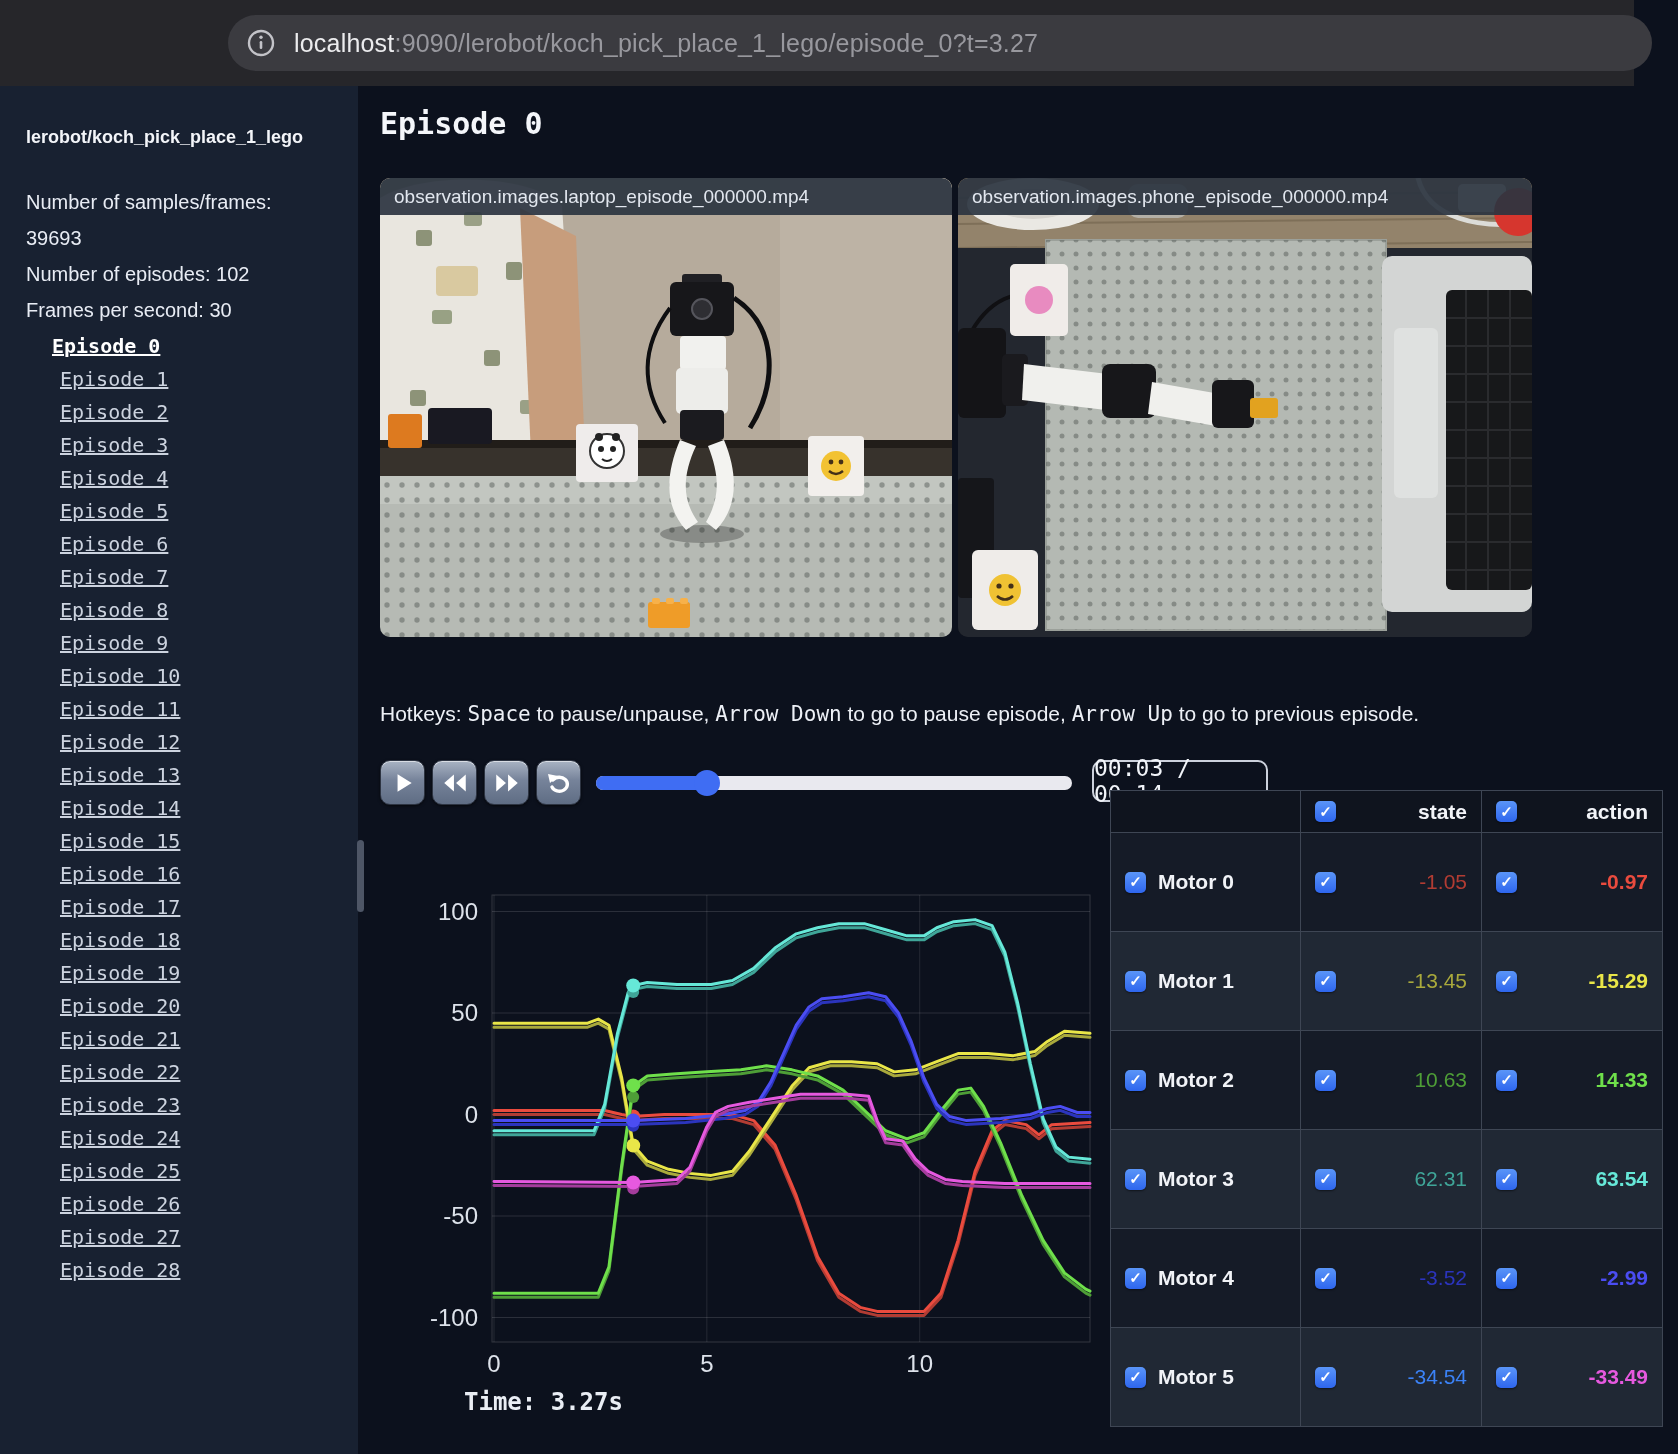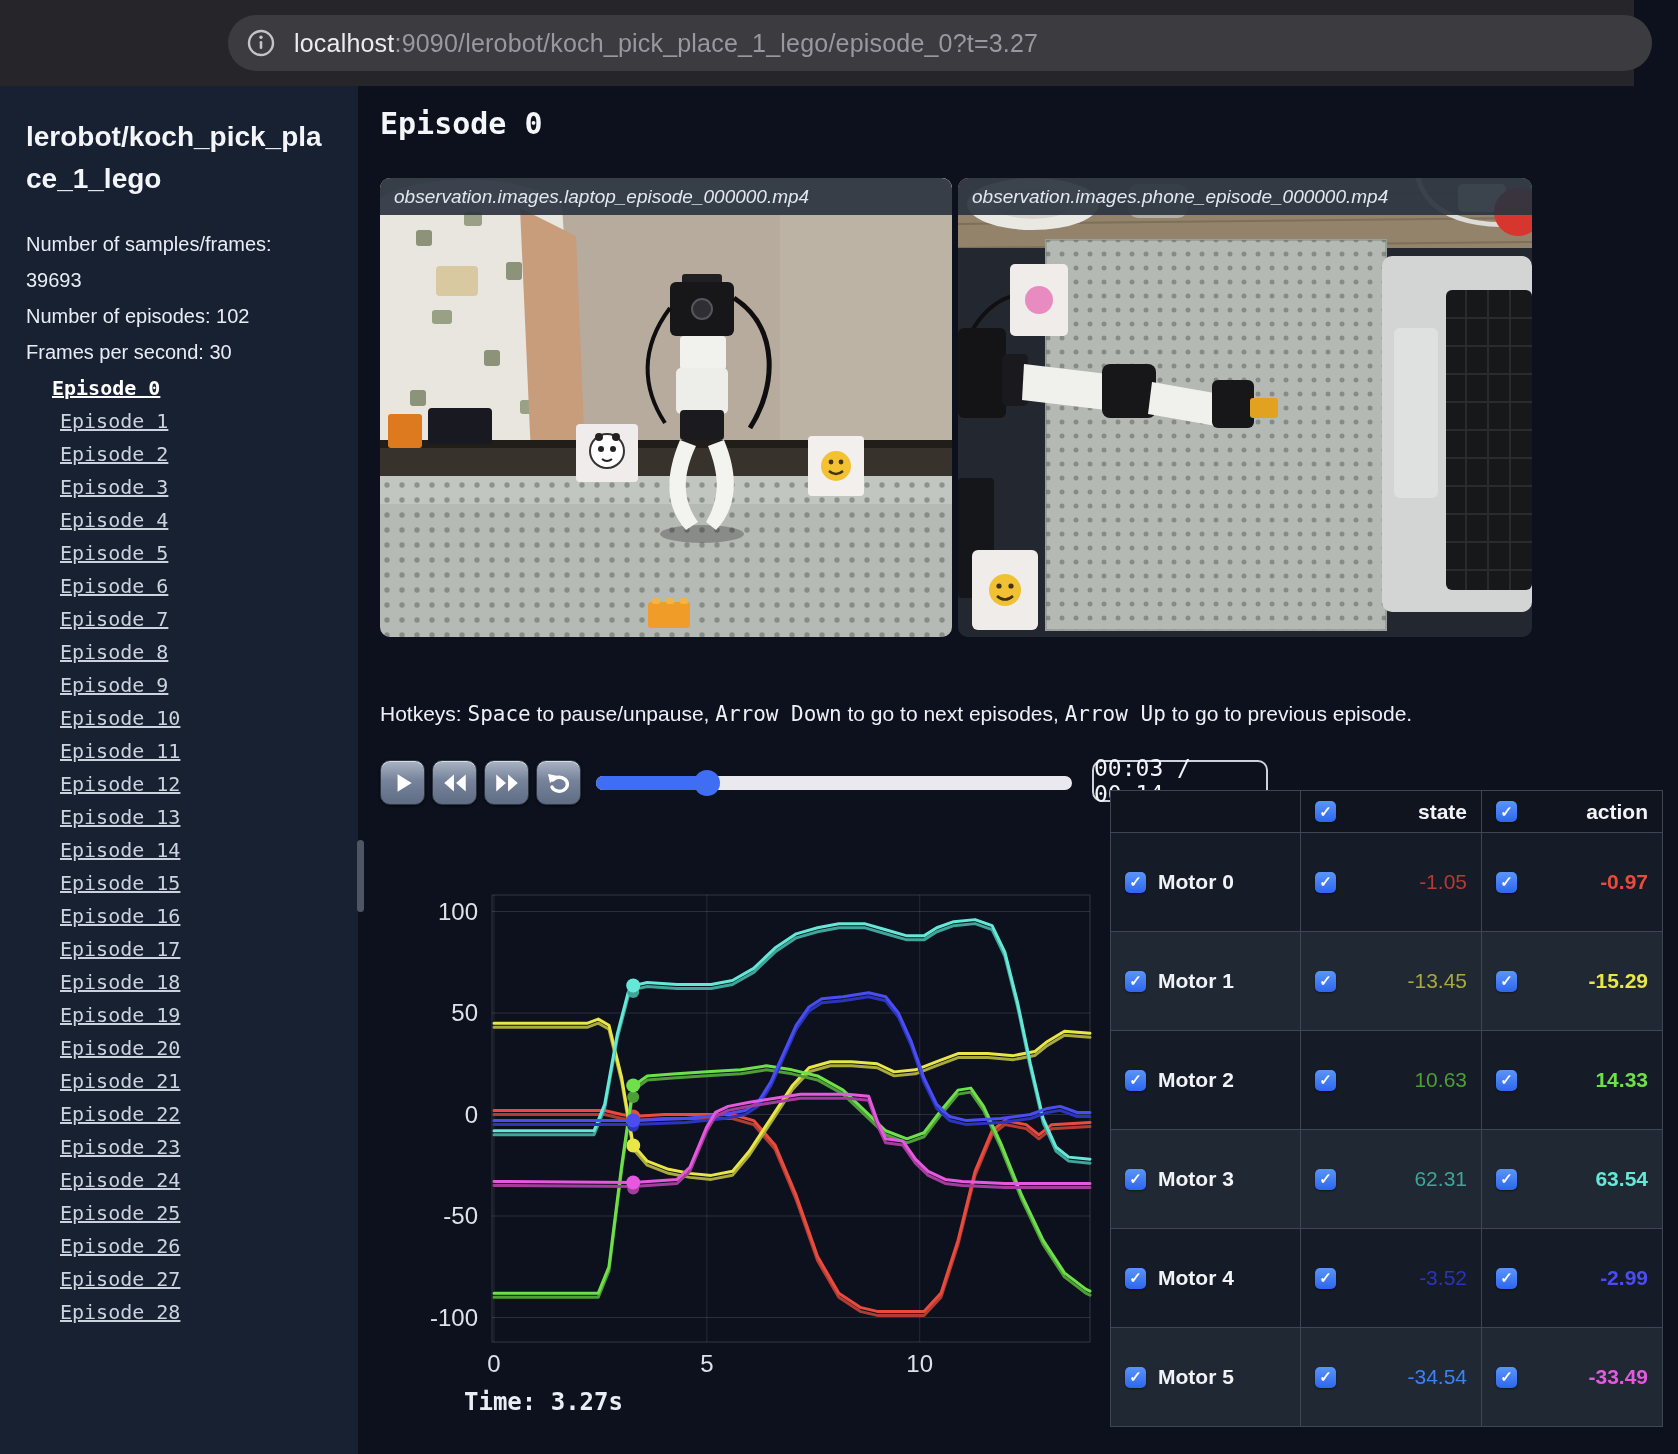--- a/index.html
+++ b/index.html
@@ -11,33 +11,33 @@
   .nav-btn{position:absolute;top:21px;width:44px;height:44px;display:flex;align-items:center;justify-content:center;border-radius:50%;}
   .url-pill{position:absolute;left:228px;top:15px;width:1424px;height:56px;border-radius:28px;background:#3b3b40;
             display:flex;align-items:center;padding-left:16px;box-sizing:border-box;}
   .info-badge{width:34px;height:34px;border-radius:50%;display:flex;align-items:center;justify-content:center;margin-right:16px;}
   .url-text{font-size:25px;letter-spacing:.2px;white-space:nowrap;overflow:hidden;}
   .url-host{color:#ececee;}
   .url-rest{color:#98989e;}
 
   
   .sidebar{position:absolute;left:0;top:86px;width:358px;height:1368px;background:#182131;box-sizing:border-box;padding:30px 24px 0 26px;overflow:hidden;}
-  .ds-title{font-size:28px;line-height:42px;font-weight:bold;color:#f3f5f9;word-break:break-all;width:300px;}
+  .ds-title{font-size:18px;line-height:42px;font-weight:bold;color:#f3f5f9;word-break:break-all;width:300px;}
   .ds-stats{margin-top:26px;font-size:20px;line-height:36px;color:#e8ecf4;width:290px;}
   .ep-heading{font-size:20px;line-height:36px;color:#e8ecf4;}
   .ep-list{display:flex;flex-direction:column;margin-top:2px;}
   .ep{font-family:"DejaVu Sans Mono",monospace;font-size:20px;line-height:33px;color:#ccd3df;
       text-decoration:underline;margin-left:34px;width:max-content;}
   .ep.active{font-weight:bold;color:#ffffff;margin-left:26px;}
   .scroll-thumb{position:absolute;left:357px;top:840px;width:7px;height:72px;border-radius:4px;background:#4e5666;}
 
   
   .ep-title{position:absolute;left:380px;top:106px;font-family:"DejaVu Sans Mono",monospace;font-weight:bold;font-size:30px;color:#f4f6fa;}
 
-  .video{position:absolute;top:178px;height:459px;border-radius:10px;overflow:hidden;background:#1b1d22;font-style:italic;}
+  .video{position:absolute;top:178px;height:459px;border-radius:10px;overflow:hidden;background:#1b1d22;}
   #video-laptop{left:380px;width:572px;}
   #video-phone{left:958px;width:574px;}
   .vcap{position:absolute;top:0;left:0;right:0;height:37px;background:rgba(43,52,64,.92);
         border-radius:10px 10px 0 0;display:flex;align-items:center;padding-left:14px;
         font-size:19px;color:#e2e7ef;z-index:5;}
   .scene{position:absolute;left:0;top:0;width:100%;height:100%;}
 
   .hotkeys{position:absolute;left:380px;top:702px;width:1200px;font-size:21px;color:#edf0f6;}
   .hotkeys .key{font-family:"DejaVu Sans Mono",monospace;font-size:21px;}
 
@@ -289,21 +289,21 @@
       <rect x="14" y="372" width="66" height="80" rx="6" fill="#efece9"></rect>
       <circle cx="47" cy="412" r="16" fill="#f0c233"></circle>
       <circle cx="41" cy="408" r="2.6" fill="#433018"></circle>
         <circle cx="53" cy="408" r="2.6" fill="#433018"></circle>
       <path d="M39,418 q8,7 16,0" stroke="#433018" stroke-width="2.6" fill="none"></path>
     </g>
   </svg>
   <div class="vcap">observation.images.phone_episode_000000.mp4</div>
 </div>
 
-<div class="hotkeys" id="hotkeys"><span>Hotkeys: </span><span class="key">Space</span><span> to pause/unpause, </span><span class="key">Arrow Down</span><span> to go to next episodes, </span><span class="key">Arrow Up</span><span> to go to previous episode.</span></div>
+<div class="hotkeys" id="hotkeys"><span>Hotkeys: </span><span class="key">Space</span><span> to pause/unpause, </span><span class="key">Arrow Down</span><span> to go to pause episode, </span><span class="key">Arrow Up</span><span> to go to previous episode.</span></div>
 
 <button class="pbtn" style="left:380px;">
   <svg width="26" height="26" viewBox="0 0 24 24">
     <polygon points="7,4 20,12 7,20" fill="#fff"></polygon>
   </svg>
 </button>
 <button class="pbtn" style="left:432px;">
   <svg width="28" height="26" viewBox="0 0 26 24">
     <polygon points="12,4 3,12 12,20" fill="#fff"></polygon>
       <polygon points="23,4 14,12 23,20" fill="#fff"></polygon>

